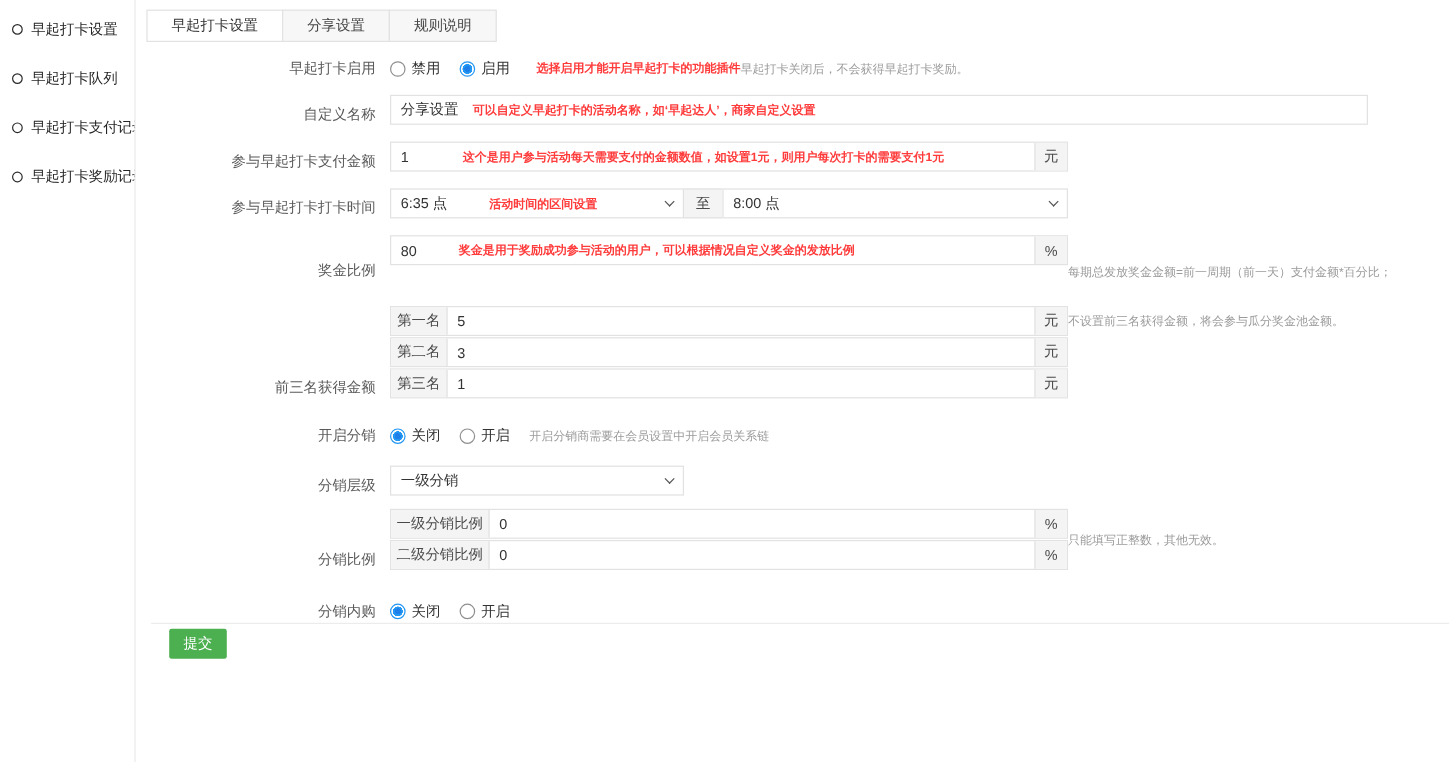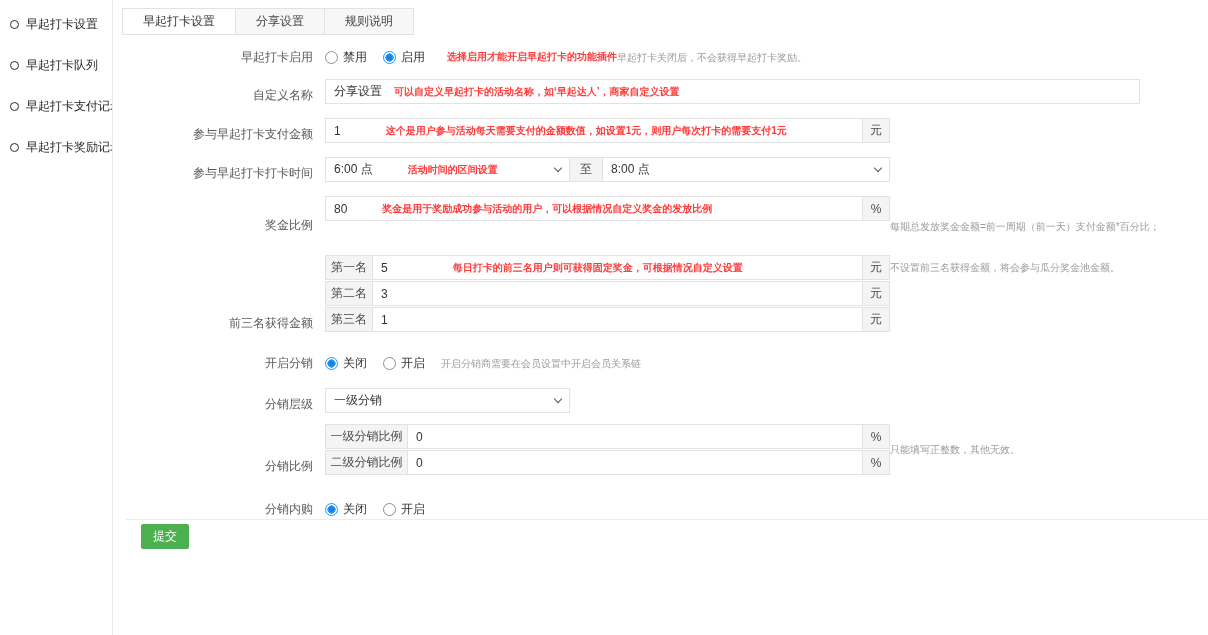--- a/index.html
+++ b/index.html
@@ -131,21 +131,21 @@
             <div class="addon-r">元</div>
           </div>
         </div>
       </div>
 
       <div class="row mb14">
         <div class="lbl">参与早起打卡打卡时间</div>
         <div class="field" style="flex-direction:row">
           <div class="box w-sel1">
             <div class="inp">
-              <span class="val">6:00 点</span>
+              <span class="val">6:35 点</span>
               <span class="hint" style="margin-left:35px">活动时间的区间设置</span>
               <span class="chev"></span>
             </div>
           </div>
           <div class="addon-mid">至</div>
           <div class="box w-sel2">
             <div class="inp">
               <span class="val">8:00 点</span>
               <span class="chev"></span>
             </div>
@@ -168,21 +168,20 @@
       </div>
 
       <div class="row mb21">
         <div class="lbl">前三名获得金额</div>
         <div class="field">
           <div class="stack">
             <div class="box w-group">
               <div class="addon-l rank">第一名</div>
               <div class="inp">
                 <span class="val">5</span>
-                <span class="hint" style="margin-left:65px">每日打卡的前三名用户则可获得固定奖金，可根据情况自定义设置</span>
               </div>
               <div class="addon-r">元</div>
             </div>
             <div class="box w-group">
               <div class="addon-l rank">第二名</div>
               <div class="inp">
                 <span class="val">3</span>
               </div>
               <div class="addon-r">元</div>
             </div>

